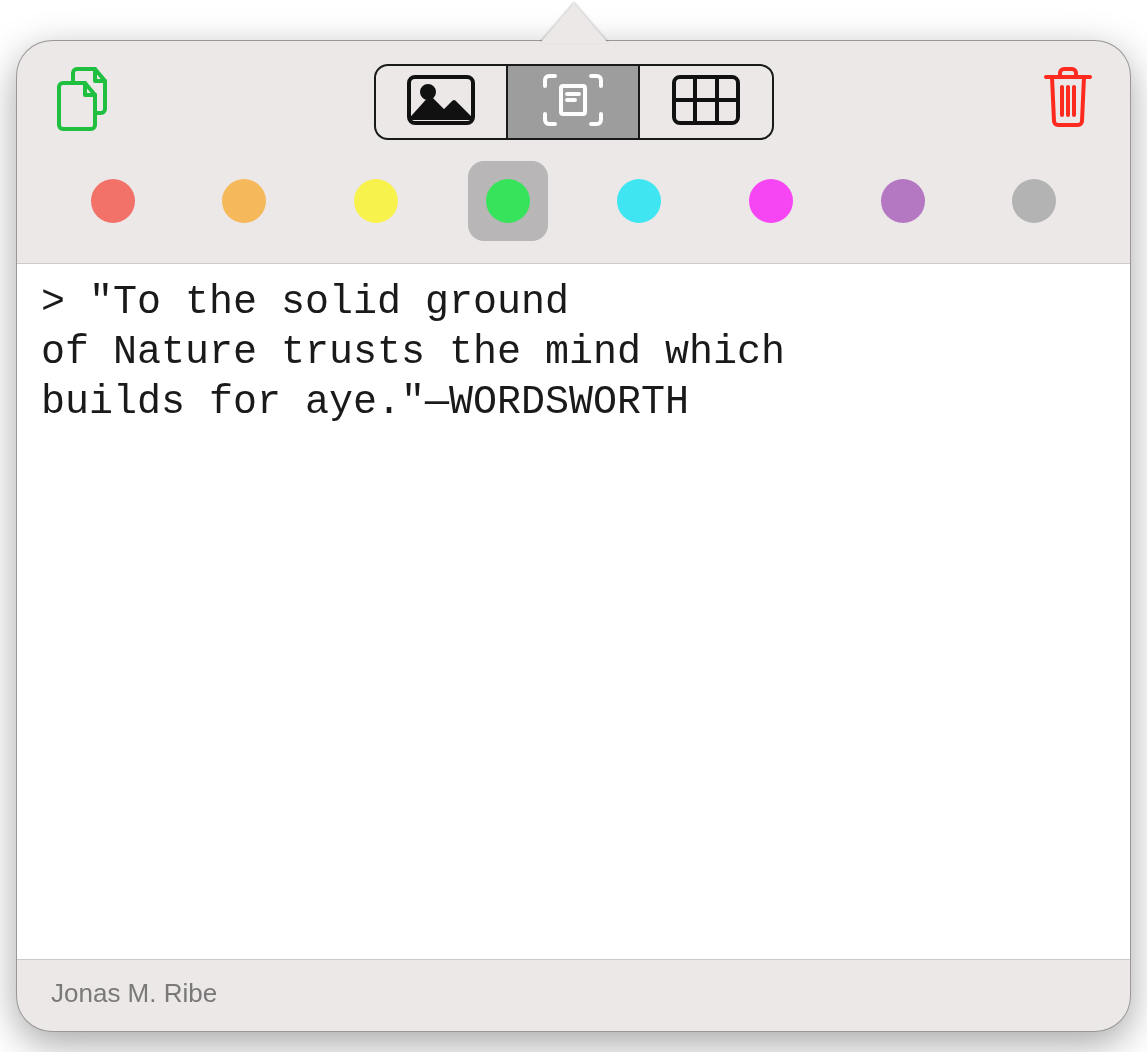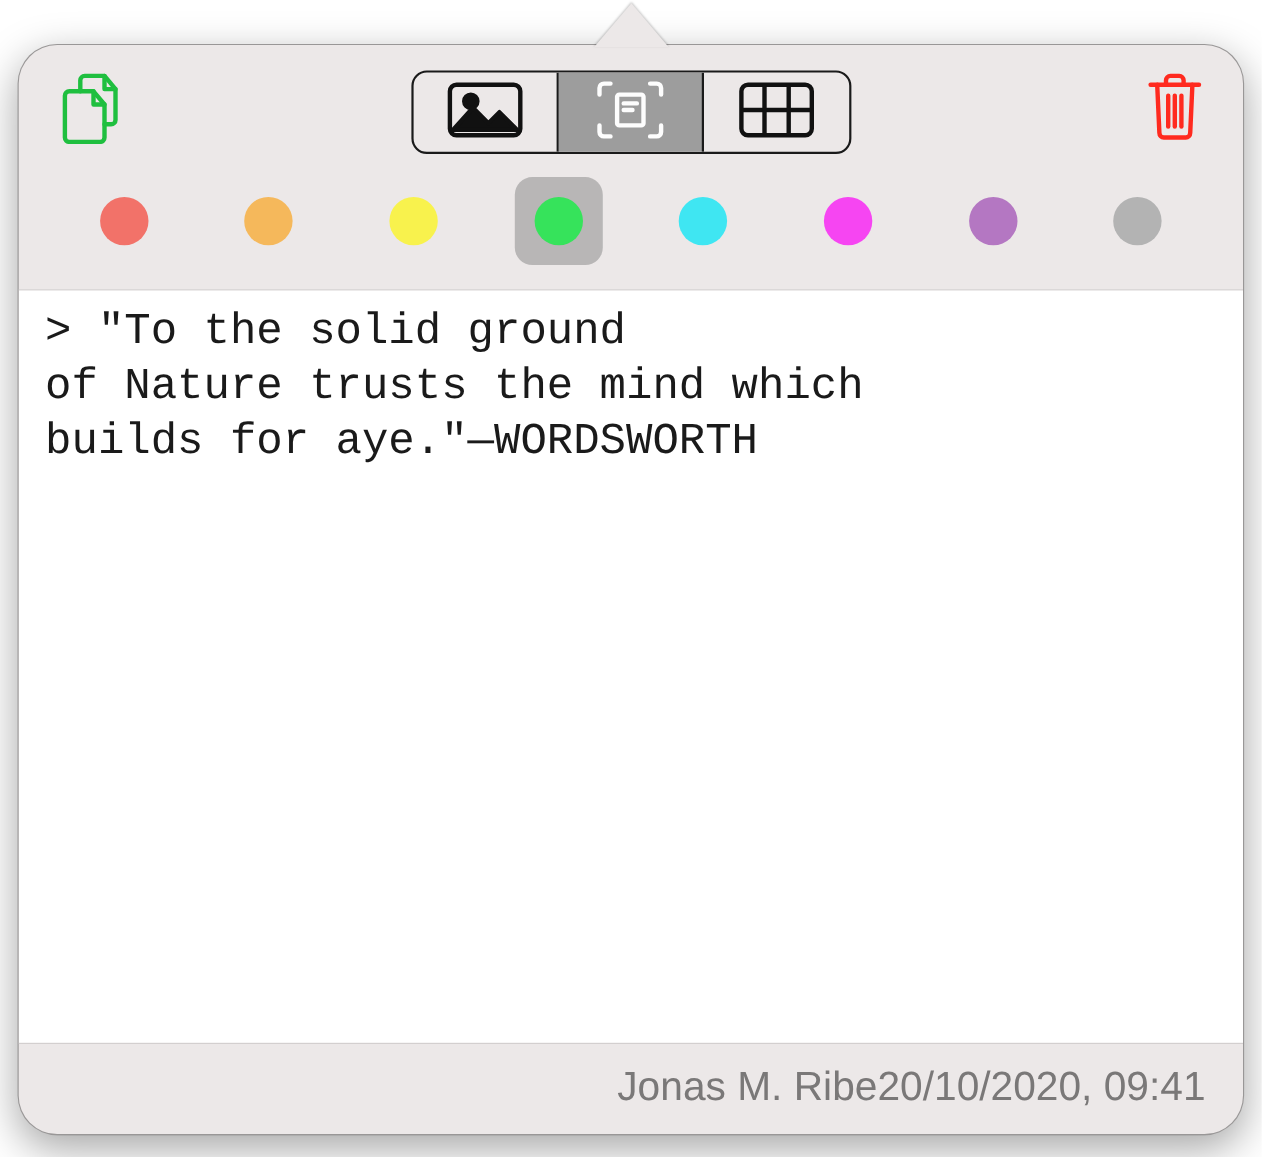--- a/index.html
+++ b/index.html
@@ -119,24 +119,24 @@
     line-height: 1.25;
     color: #1a1a1a;
     white-space: pre-wrap;
     overflow: auto;
     outline: none;
   }
 
   
   .footer {
     display: flex;
-    justify-content: flex-end;
+    justify-content: flex-start;
     align-items: center;
     padding: 18px 34px 22px 34px;
-    font-size: 37px;
+    font-size: 26px;
     color: #7a7878;
   }
 </style>
 </head>
 <body>
 
 <div class="stage">
   <div class="arrow"></div>
   <div class="popover">
 
@@ -227,17 +227,16 @@
           <div class="swatch" style="background: rgb(179, 179, 179);"></div>
         </div>
       </div>
 
     <div class="note-area" contenteditable="true" style="">&gt; "To the solid ground
 of Nature trusts the mind which
 builds for aye."—WORDSWORTH</div>
 
     <div class="footer">
       <span>Jonas M. Ribe</span>
-      <span>20/10/2020, 09:41</span>
     </div>
 
   </div>
 </div>
 
 </body></html>

